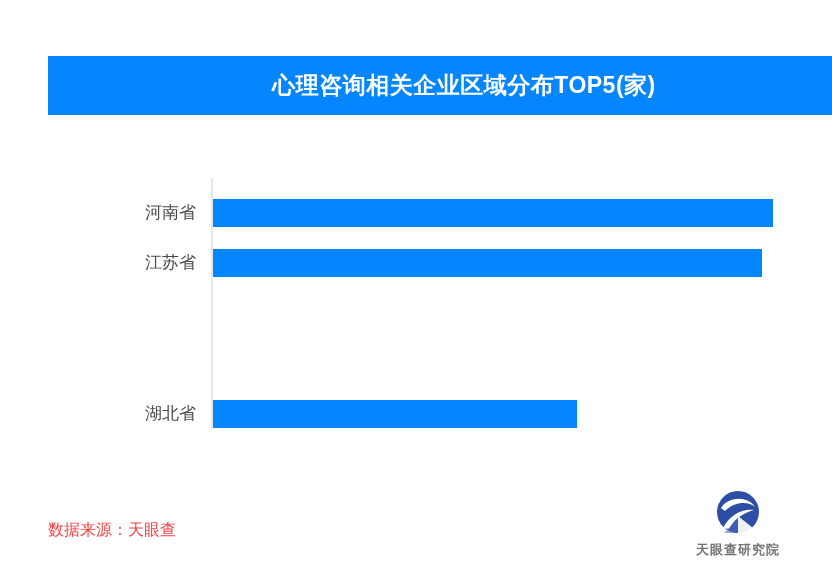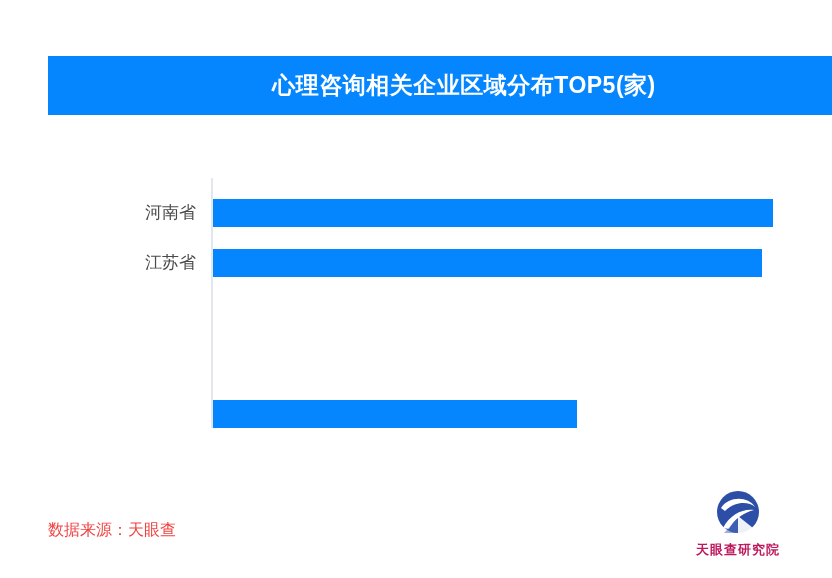--- a/index.html
+++ b/index.html
@@ -124,21 +124,21 @@
   }
   .brand-mark {
     width: 52px;
     height: 52px;
     display: block;
   }
   .brand-name {
     margin-top: 1px;
     font-size: 13px;
     font-weight: bold;
-    color: #be185d;
+    color: #737373;
     letter-spacing: 1px;
     white-space: nowrap;
   }
 </style>
 </head>
 <body>
 
 <div id="infographic">
 
   <div class="title-band">
@@ -161,20 +161,21 @@
       <div class="bar-row r1">
         <span class="cat-label">江苏省</span>
         <div class="bar-track">
           <div class="bar-fill" style="width: 98%;"></div>
         </div>
       </div>
 
 
 
       <div class="bar-row r4">
+        <span class="cat-label">湖北省</span>
         <div class="bar-track">
           <div class="bar-fill" style="width: 65%;"></div>
         </div>
       </div>
 
     </div>
   </div>
 
   <div class="source-note">数据来源：天眼查</div>
 

